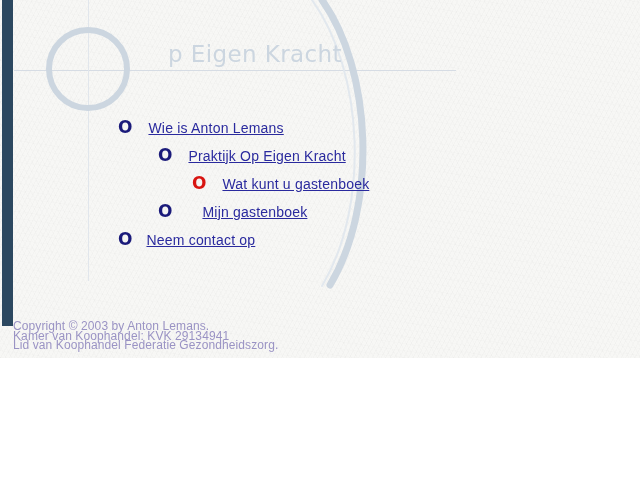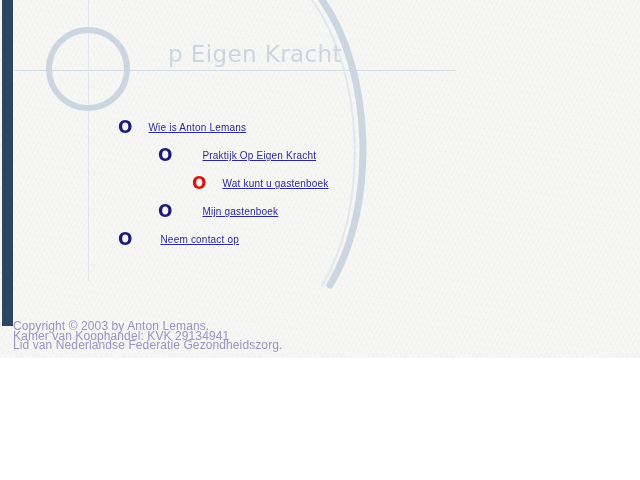--- a/index.html
+++ b/index.html
@@ -101,38 +101,38 @@
     font-weight: bold;
     font-size: 17px;
     line-height: 1;
     color: #1a1a7a;
   }
   .bullet.active {
     color: #d81410;
   }
   .nav-link {
     font-family: "Liberation Sans", sans-serif;
-    font-size: 10px;
+    font-size: 14px;
     color: #2a2a9e;
     margin-left: 14px;
     letter-spacing: 0.2px;
     cursor: pointer;
   }
 
   
   .n0 { left: 118px; top: 119px; }
   .n0 .nav-link { margin-left: 16px; }
   .n1 { left: 158px; top: 147px; }
-  .n1 .nav-link { margin-left: 30px; }
+  .n1 .nav-link { margin-left: 16px; }
   .n2 { left: 192px; top: 175px; }
   .n2 .nav-link { margin-left: 16px; }
   .n3 { left: 158px; top: 203px; }
   .n3 .nav-link { margin-left: 30px; }
   .n4 { left: 118px; top: 231px; }
-  .n4 .nav-link { margin-left: 28px; }
+  .n4 .nav-link { margin-left: 14px; }
 
   
   .footer {
     position: absolute;
     left: 13px;
     top: 322px;
     font-family: "Liberation Sans", sans-serif;
     font-size: 12px;
     line-height: 9.5px;
     color: #9a93c4;
@@ -189,16 +189,16 @@
     <div class="nav-item n4">
       <span class="bullet">O</span>
       <a class="nav-link" href="#">Neem contact op</a>
     </div>
 
   </nav>
 
   <div class="footer">
     <div>Copyright © 2003 by Anton Lemans.</div>
     <div>Kamer van Koophandel: KVK 29134941</div>
-    <div>Lid van Nederlandse Federatie Gezondheidszorg.</div>
+    <div>Lid van Koophandel Federatie Gezondheidszorg.</div>
   </div>
 
 </div>
 
 </body></html>

